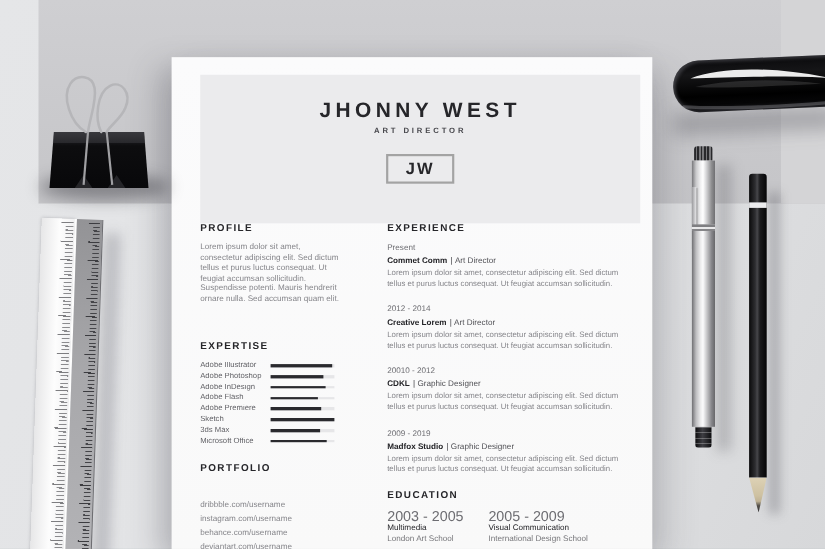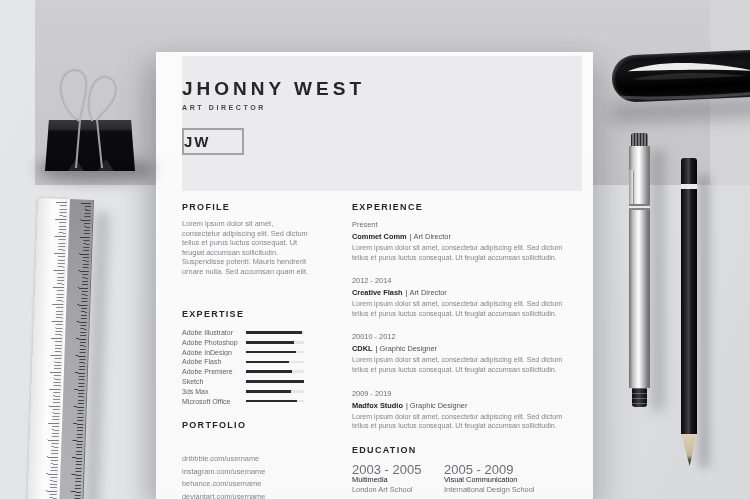--- a/index.html
+++ b/index.html
@@ -15,22 +15,22 @@
 
   
   .bg-band{left:35px;top:0;width:715px;height:185px;
            background:linear-gradient(180deg,#cfcfd2 0%,var(--top-band) 60%,#c5c5c8 100%)}
   .bg-sheet{left:710px;top:0;width:40px;height:185px;background:var(--right-sheet)}
 
   
   .paper{left:156px;top:52px;width:437px;height:447px;z-index:5;
          background:linear-gradient(180deg,#fbfbfc 0%,var(--paper) 100%);
          box-shadow:-12px 10px 26px rgba(60,60,72,.26), 12px 14px 30px rgba(60,60,72,.20)}
-  .head-panel{position:absolute;left:26px;top:4px;width:400px;height:135px;
-              background:var(--header-panel);}
+  .head-panel{position:absolute;left:26px;top:16px;width:400px;height:135px;
+              background:var(--header-panel);text-align:center}
   .name{margin-top:22px;font-size:19px;font-weight:700;letter-spacing:4px;color:var(--ink)}
   .role{margin-top:4px;font-size:7px;font-weight:700;letter-spacing:2.6px;color:#47474c}
   .monogram{display:inline-block;margin-top:17px;width:62px;height:27px;line-height:24px;
             border:2px solid #a3a3a3;font-size:15px;font-weight:700;letter-spacing:2px;color:var(--ink)}
 
   .col{position:absolute;top:150px}
   .col-left{left:26px;width:130px}
   .col-right{left:196px;width:214px}
   h3{font-size:9px;font-weight:700;letter-spacing:1.3px;color:var(--ink)}
 
@@ -226,21 +226,21 @@
             <div class="xp-date">Present</div>
             <div class="xp-title">
               <b class="xp-co">Commet Comm</b><span class="xp-sep">|</span><span class="xp-role">Art Director</span>
             </div>
             <div class="xp-desc">Lorem ipsum dolor sit amet, consectetur adipiscing elit. Sed dictum tellus et purus luctus consequat. Ut feugiat accumsan sollicitudin.</div>
           </div>
 
           <div class="xp-entry">
             <div class="xp-date">2012 - 2014</div>
             <div class="xp-title">
-              <b class="xp-co">Creative Flash</b><span class="xp-sep">|</span><span class="xp-role">Art Director</span>
+              <b class="xp-co">Creative Lorem</b><span class="xp-sep">|</span><span class="xp-role">Art Director</span>
             </div>
             <div class="xp-desc">Lorem ipsum dolor sit amet, consectetur adipiscing elit. Sed dictum tellus et purus luctus consequat. Ut feugiat accumsan sollicitudin.</div>
           </div>
 
           <div class="xp-entry">
             <div class="xp-date">20010 - 2012</div>
             <div class="xp-title">
               <b class="xp-co">CDKL</b><span class="xp-sep">|</span><span class="xp-role">Graphic Designer</span>
             </div>
             <div class="xp-desc">Lorem ipsum dolor sit amet, consectetur adipiscing elit. Sed dictum tellus et purus luctus consequat. Ut feugiat accumsan sollicitudin.</div>

